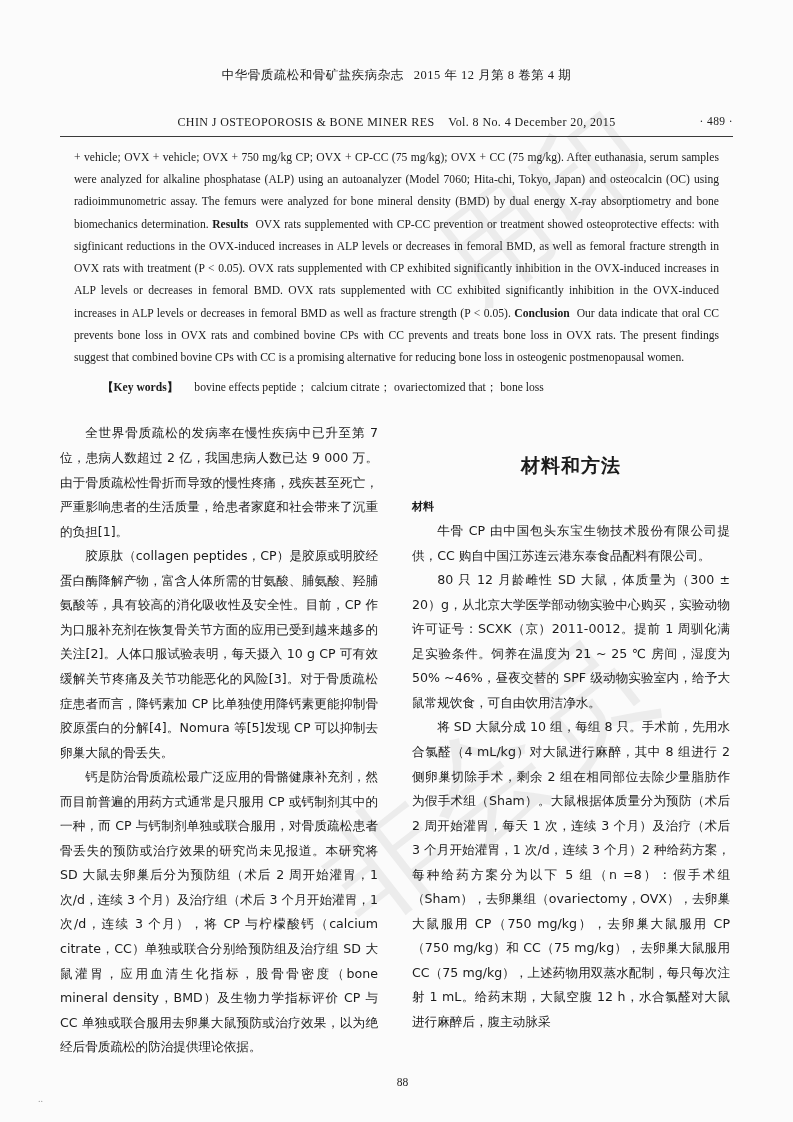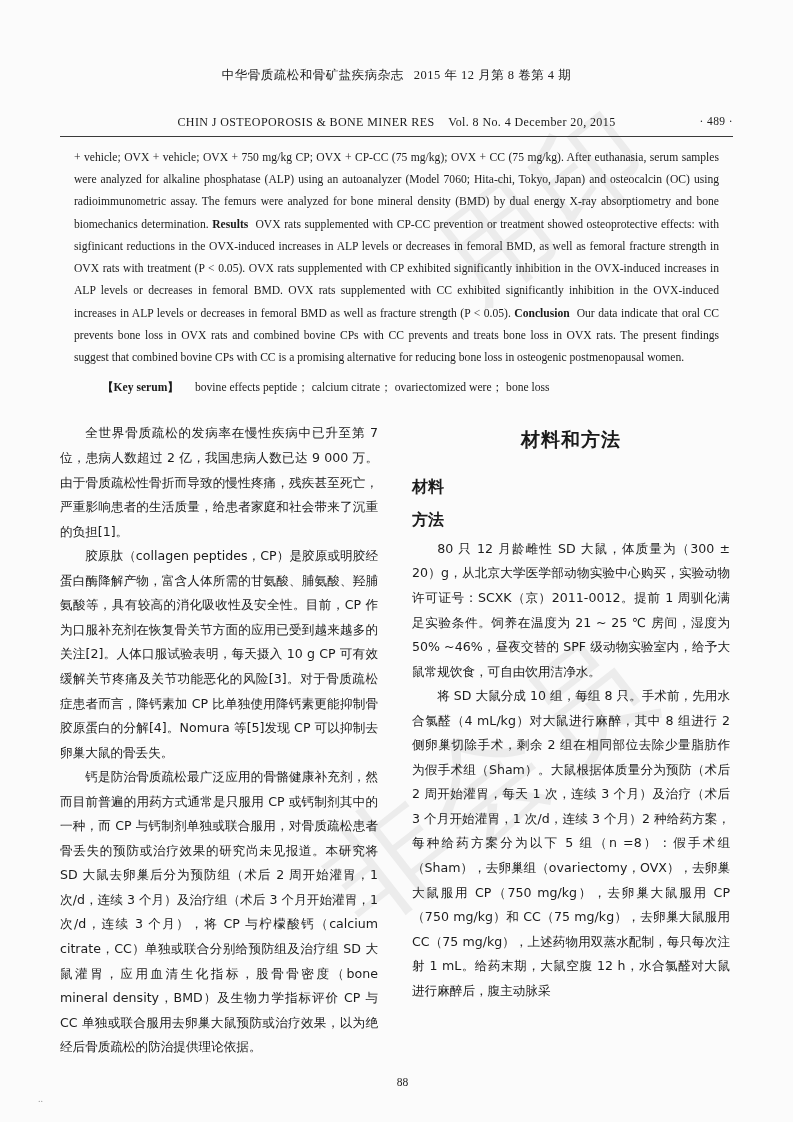--- a/index.html
+++ b/index.html
@@ -94,20 +94,21 @@
   }
   .kwsep {
     display: inline-block;
     width: 16px;
   }
   
   .columns {
     display: flex;
     margin-top: 22px;
     gap: 34px;
+    align-items: center;
   }
   .col {
     width: 318px;
     font-size: 12.6px;
     line-height: 1.95;
     text-align: justify;
     font-family: "DejaVu Sans", "Liberation Sans", sans-serif;
   }
   .col p {
     margin: 0;
@@ -115,21 +116,21 @@
   }
   h2.sec {
     text-align: center;
     font-size: 19px;
     font-weight: bold;
     margin: 0 0 12px 0;
     letter-spacing: 1px;
     font-family: "DejaVu Sans", "Liberation Sans", sans-serif;
   }
   h3.sub {
-    font-size: 16px;
+    font-size: 11px;
     font-weight: bold;
     margin: 2px 0 2px 0;
     font-family: "DejaVu Sans", "Liberation Sans", sans-serif;
   }
   .footer {
     position: absolute;
     bottom: 34px;
     left: 6px;
     width: 100%;
     text-align: center;
@@ -166,38 +167,38 @@
       <div class="rule"></div>
     </div>
 
     <div class="abstract">
       <span>+ vehicle; OVX + vehicle; OVX + 750 mg/kg CP; OVX + CP-CC (75 mg/kg); OVX + CC (75 mg/kg). After euthanasia, serum samples were analyzed for alkaline phosphatase (ALP) using an autoanalyzer (Model 7060; Hita-chi, Tokyo, Japan) and osteocalcin (OC) using radioimmunometric assay. The femurs were analyzed for bone mineral density (BMD) by dual energy X-ray absorptiometry and bone biomechanics determination.</span>
       <b>Results</b>&nbsp;&nbsp;<span>OVX rats supplemented with CP-CC prevention or treatment showed osteoprotective effects: with sigfinicant reductions in the OVX-induced increases in ALP levels or decreases in femoral BMD, as well as femoral fracture strength in OVX rats with treatment (P &lt; 0.05). OVX rats supplemented with CP exhibited significantly inhibition in the OVX-induced increases in ALP levels or decreases in femoral BMD. OVX rats supplemented with CC exhibited significantly inhibition in the OVX-induced increases in ALP levels or decreases in femoral BMD as well as fracture strength (P &lt; 0.05).</span>
       <b>Conclusion</b>&nbsp;&nbsp;<span>Our data indicate that oral CC prevents bone loss in OVX rats and combined bovine CPs with CC prevents and treats bone loss in OVX rats. The present findings suggest that combined bovine CPs with CC is a promising alternative for reducing bone loss in osteogenic postmenopausal women.</span>
     </div>
 
     <div class="keywords">
-      <span class="kwlabel">【Key serum】</span><span class="kwsep"></span><span>bovine effects peptide</span>；
+      <span class="kwlabel">【Key words】</span><span class="kwsep"></span><span>bovine effects peptide</span>；
       <span>calcium citrate</span>；
-      <span>ovariectomized were</span>；
+      <span>ovariectomized that</span>；
       <span>bone loss</span>
     </div>
 
     <div class="columns">
 
       <div class="col">
         <p>全世界骨质疏松的发病率在慢性疾病中已升至第 7 位，患病人数超过 2 亿，我国患病人数已达 9 000 万。由于骨质疏松性骨折而导致的慢性疼痛，残疾甚至死亡，严重影响患者的生活质量，给患者家庭和社会带来了沉重的负担[1]。</p>
         <p>胶原肽（collagen peptides，CP）是胶原或明胶经蛋白酶降解产物，富含人体所需的甘氨酸、脯氨酸、羟脯氨酸等，具有较高的消化吸收性及安全性。目前，CP 作为口服补充剂在恢复骨关节方面的应用已受到越来越多的关注[2]。人体口服试验表明，每天摄入 10 g CP 可有效缓解关节疼痛及关节功能恶化的风险[3]。对于骨质疏松症患者而言，降钙素加 CP 比单独使用降钙素更能抑制骨胶原蛋白的分解[4]。Nomura 等[5]发现 CP 可以抑制去卵巢大鼠的骨丢失。</p>
         <p>钙是防治骨质疏松最广泛应用的骨骼健康补充剂，然而目前普遍的用药方式通常是只服用 CP 或钙制剂其中的一种，而 CP 与钙制剂单独或联合服用，对骨质疏松患者骨丢失的预防或治疗效果的研究尚未见报道。本研究将 SD 大鼠去卵巢后分为预防组（术后 2 周开始灌胃，1 次/d，连续 3 个月）及治疗组（术后 3 个月开始灌胃，1 次/d，连续 3 个月），将 CP 与柠檬酸钙（calcium citrate，CC）单独或联合分别给预防组及治疗组 SD 大鼠灌胃，应用血清生化指标，股骨骨密度（bone mineral density，BMD）及生物力学指标评价 CP 与 CC 单独或联合服用去卵巢大鼠预防或治疗效果，以为绝经后骨质疏松的防治提供理论依据。</p>
       </div>
 
       <div class="col">
         <h2 class="sec">材料和方法</h2>
         <h3 class="sub">材料</h3>
-        <h3 class="sub">方法</h3>
+        <p>牛骨 CP 由中国包头东宝生物技术股份有限公司提供，CC 购自中国江苏连云港东泰食品配料有限公司。</p>
         <p>80 只 12 月龄雌性 SD 大鼠，体质量为（300 ± 20）g，从北京大学医学部动物实验中心购买，实验动物许可证号：SCXK（京）2011-0012。提前 1 周驯化满足实验条件。饲养在温度为 21 ~ 25 ℃ 房间，湿度为 50% ~46%，昼夜交替的 SPF 级动物实验室内，给予大鼠常规饮食，可自由饮用洁净水。</p>
         <p>将 SD 大鼠分成 10 组，每组 8 只。手术前，先用水合氯醛（4 mL/kg）对大鼠进行麻醉，其中 8 组进行 2 侧卵巢切除手术，剩余 2 组在相同部位去除少量脂肪作为假手术组（Sham）。大鼠根据体质量分为预防（术后 2 周开始灌胃，每天 1 次，连续 3 个月）及治疗（术后 3 个月开始灌胃，1 次/d，连续 3 个月）2 种给药方案，每种给药方案分为以下 5 组（n =8）：假手术组（Sham），去卵巢组（ovariectomy，OVX），去卵巢大鼠服用 CP（750 mg/kg），去卵巢大鼠服用 CP（750 mg/kg）和 CC（75 mg/kg），去卵巢大鼠服用 CC（75 mg/kg），上述药物用双蒸水配制，每只每次注射 1 mL。给药末期，大鼠空腹 12 h，水合氯醛对大鼠进行麻醉后，腹主动脉采</p>
       </div>
 
     </div>
   </div>
 
   <div class="footer">
     <span>88</span>
   </div>

